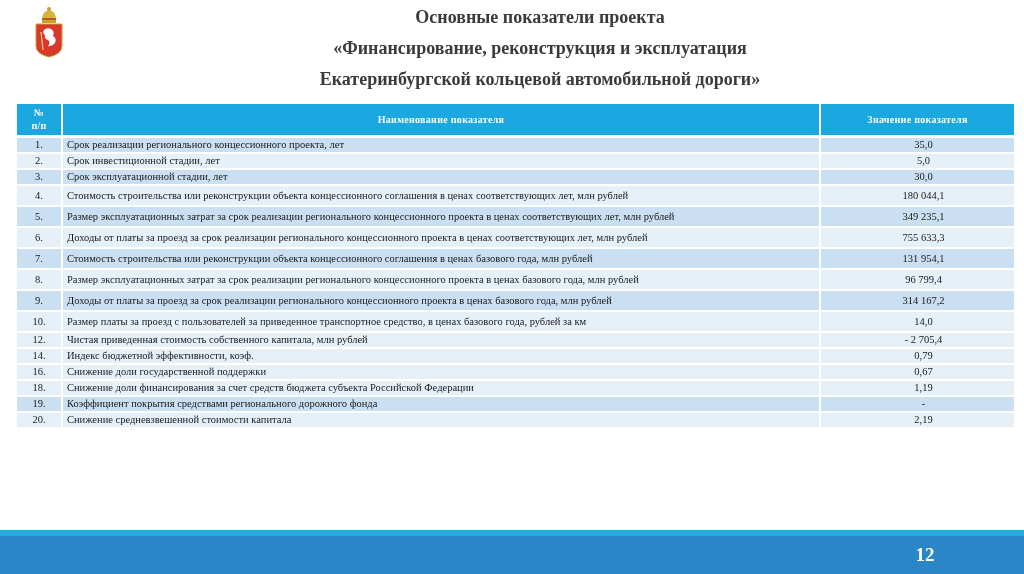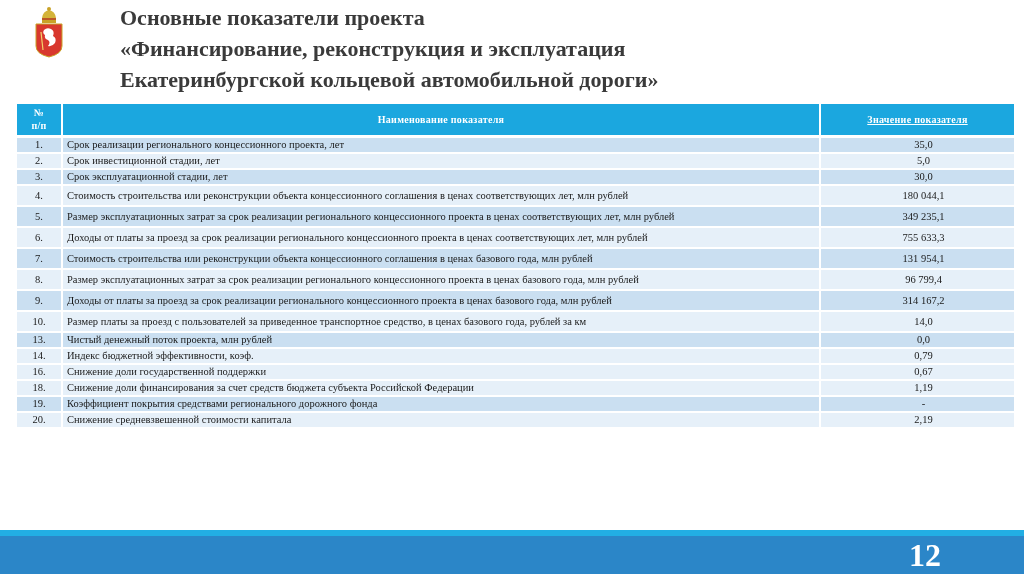--- a/index.html
+++ b/index.html
@@ -3,47 +3,47 @@
   <meta charset="utf-8">
   <style>
     * { box-sizing: border-box; margin: 0; padding: 0; }
     html, body { width: 1024px; height: 574px; overflow: hidden; background: #ffffff; }
     body { position: relative; font-family: "Liberation Serif", "DejaVu Serif", serif; color: #1a1a1a; }
 
     .emblem { position: absolute; left: 34px; top: 6px; width: 30px; height: 52px; }
 
     .title {
       position: absolute; left: 120px; top: 2px; width: 840px;
-      font-weight: bold; color: #3a3a3a;
-      font-size: 22px; line-height: 31px;
+      text-align: center; font-weight: bold; color: #3a3a3a;
+      font-size: 18px; line-height: 31px;
     }
 
     .table-wrap { position: absolute; left: 17px; top: 104px; width: 997px; }
     table { border-collapse: collapse; width: 100%; table-layout: fixed; font-size: 10.5px; }
     th {
       background: #1ba7df; color: #ffffff; font-weight: bold; font-size: 10px;
       border-right: 2px solid #ffffff; border-bottom: 3px solid #ffffff;
       height: 32px; text-align: center; vertical-align: middle; line-height: 13px;
       letter-spacing: 0.3px;
     }
-    th:last-child { border-right: none; text-decoration: underline; }
+    th:last-child { border-right: none; }
     td { border-right: 2px solid #ffffff; border-bottom: 2px solid #ffffff; padding: 0 4px; white-space: nowrap; overflow: hidden; vertical-align: middle; }
     td:last-child { border-right: none; padding-left: 16px; }
     td.num { text-align: center; }
     td.val { text-align: center; }
     tr.odd td { background: #cadff1; }
     tr.even td { background: #e6f0f9; }
     tr.h16 td { height: 16px; line-height: 14px; }
     tr.h21 td { height: 21px; line-height: 17px; }
 
     .footer-line { position: absolute; left: 0; top: 530px; width: 1024px; height: 6px; background: #22aee4; }
     .footer { position: absolute; left: 0; top: 536px; width: 1024px; height: 38px; background: #2b86c8; }
     .page-num {
       position: absolute; left: 905px; top: 539px; width: 40px; text-align: center;
-      color: #ffffff; font-weight: bold; font-size: 32px; line-height: 32px;
+      color: #ffffff; font-weight: bold; font-size: 19px; line-height: 32px;
     }
   </style>
 </head>
 <body>
 
 <div class="emblem">
   <svg width="30" height="52" viewBox="0 0 30 52">
 
     <rect x="8" y="12" width="14" height="5" fill="#c9a227"></rect>
     <path d="M8 12 Q9 5 15 4 Q21 5 22 12 Z" fill="#d4b43a"></path>
@@ -124,24 +124,24 @@
       <tr class="odd h21">
         <td class="num">9.</td>
         <td>Доходы от платы за проезд за срок реализации регионального концессионного проекта в ценах базового года, млн рублей</td>
         <td class="val">314 167,2</td>
       </tr>
       <tr class="even h21">
         <td class="num">10.</td>
         <td>Размер платы за проезд с пользователей за приведенное транспортное средство, в ценах базового года, рублей за км</td>
         <td class="val">14,0</td>
       </tr>
-      <tr class="odd h16">
-        <td class="num">13.</td>
-        <td>Чистый денежный поток проекта, млн рублей</td>
-        <td class="val">0,0</td>
+      <tr class="even h16">
+        <td class="num">12.</td>
+        <td>Чистая приведенная стоимость собственного капитала, млн рублей</td>
+        <td class="val">- 2 705,4</td>
       </tr>
       <tr class="even h16">
         <td class="num">14.</td>
         <td>Индекс бюджетной эффективности, коэф.</td>
         <td class="val">0,79</td>
       </tr>
       <tr class="even h16">
         <td class="num">16.</td>
         <td>Снижение доли государственной поддержки</td>
         <td class="val">0,67</td>

